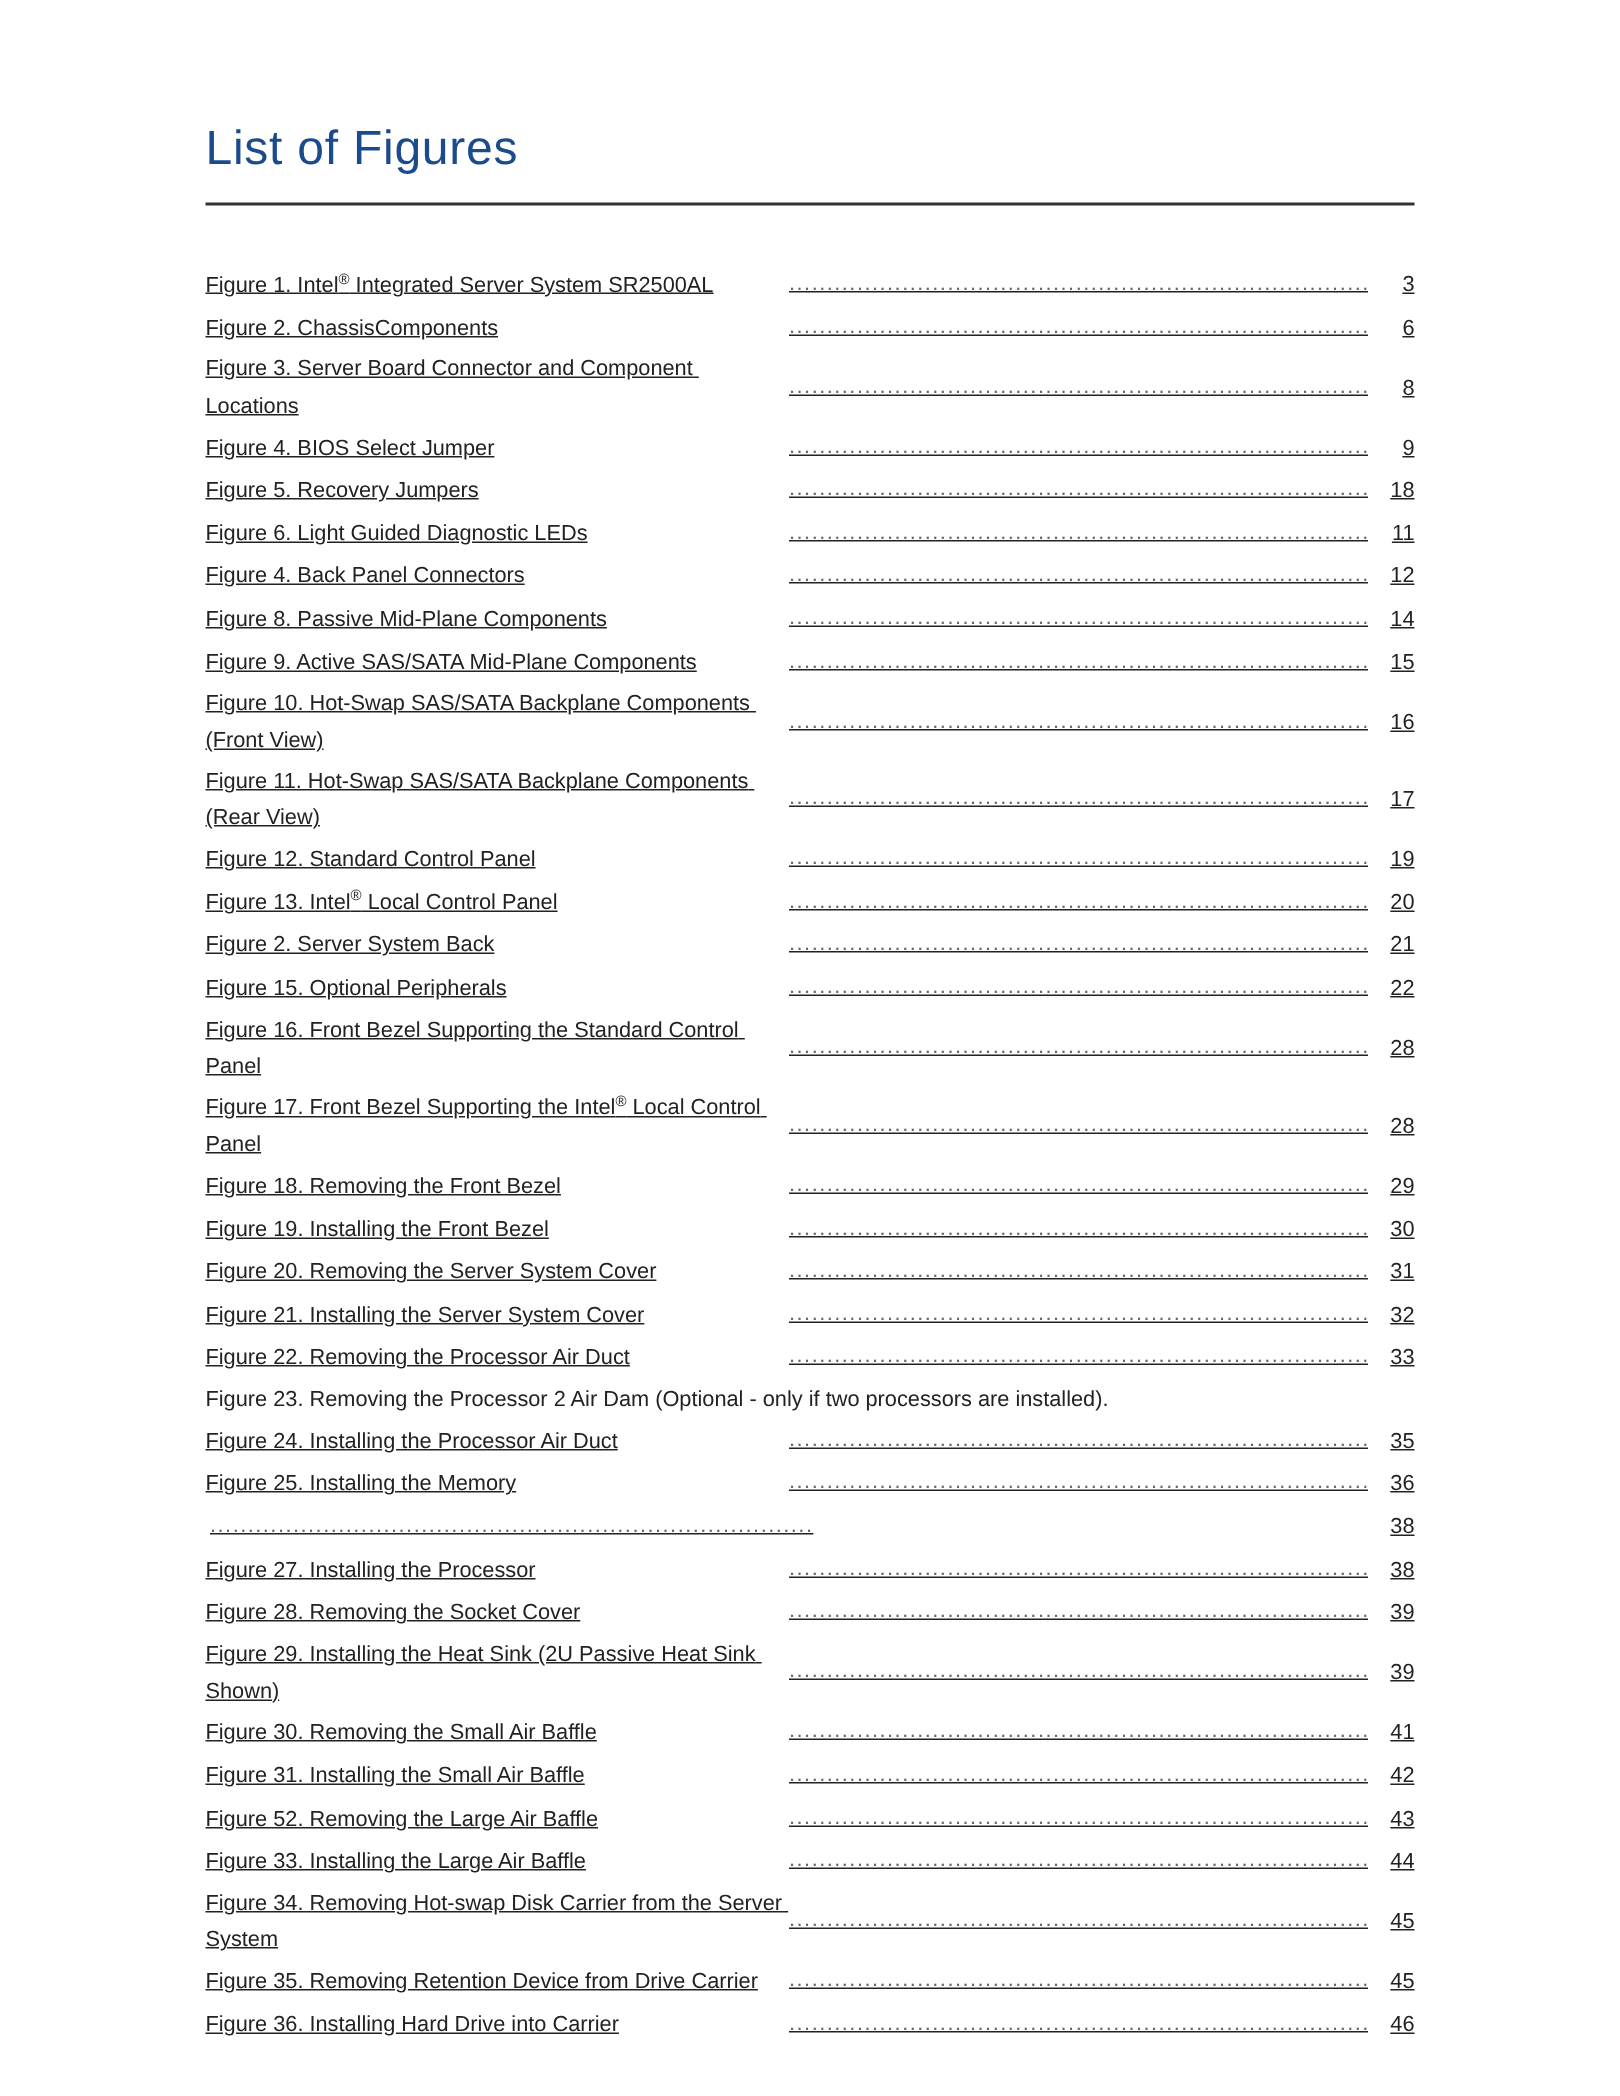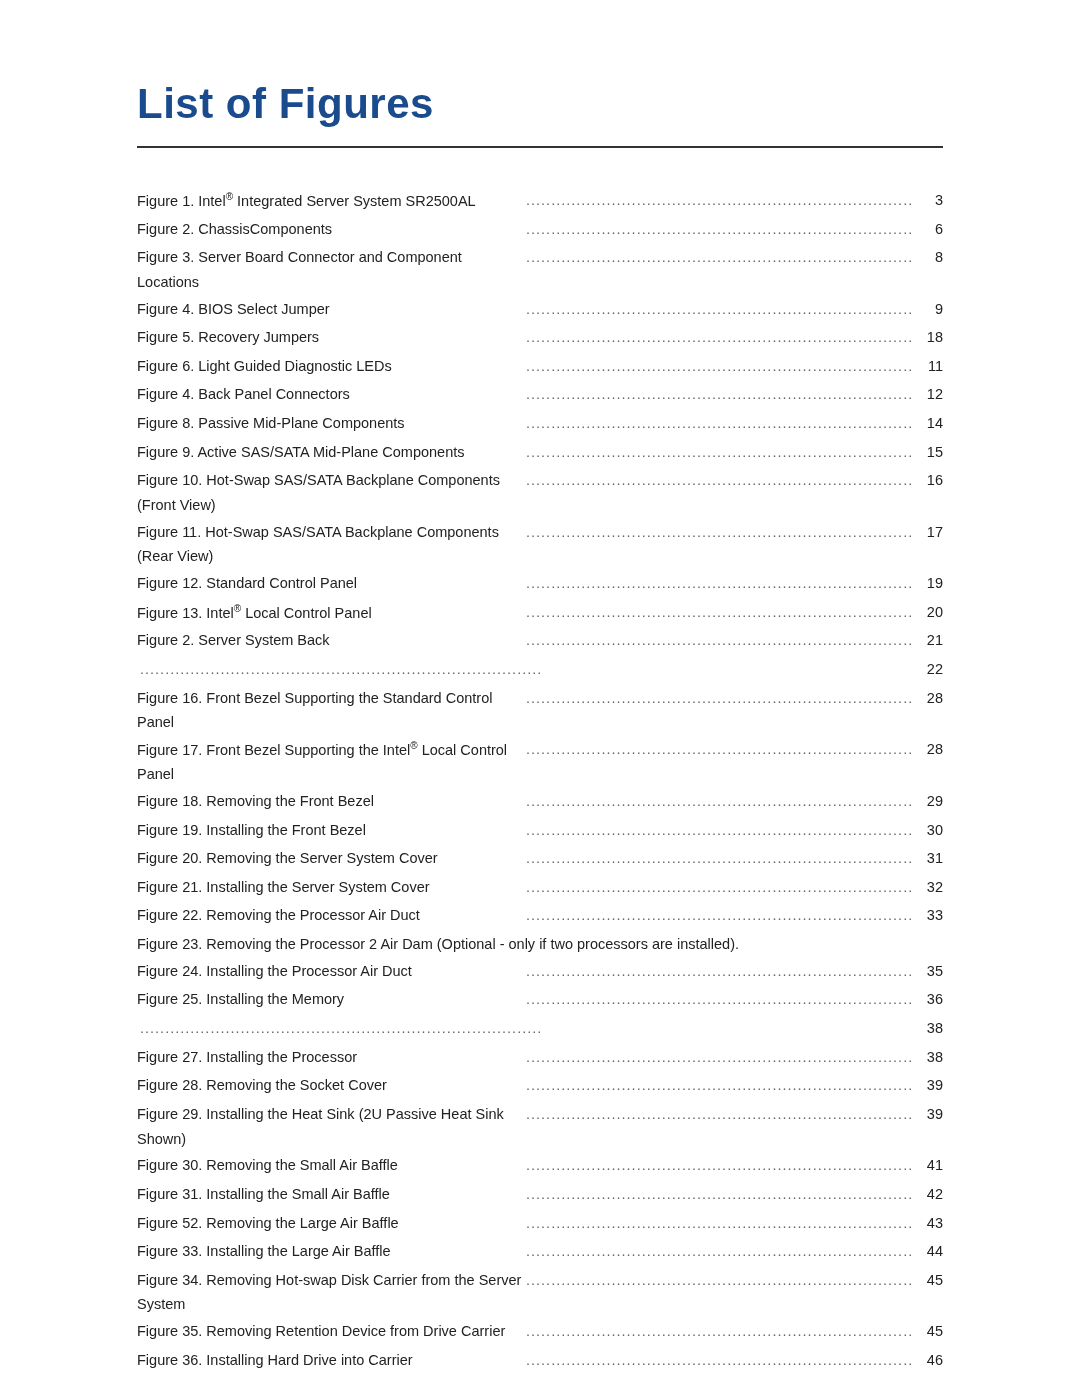--- a/index.html
+++ b/index.html
@@ -18,44 +18,45 @@
 
     .page {
       width: 1080px;
       min-height: 1397px;
       background: #ffffff;
       padding: 80px 137px 80px 137px;
       position: relative;
     }
 
     .page-title {
-      font-size: 42px;
-      font-weight: bold;
+      font-size: 32px;
+      font-weight: normal;
       color: #1a4b8c;
       margin-bottom: 18px;
       letter-spacing: 0.5px;
     }
 
     .title-divider {
       border: none;
       border-top: 2px solid #333333;
       margin-bottom: 40px;
     }
 
     .figure-list {
       font-size: 14.5px;
       color: #222222;
       line-height: 1.7;
     }
 
     .figure-entry {
       display: flex;
       justify-content: space-between;
-      align-items: flex-start;
+      align-items: center;
       margin-bottom: 2px;
+      text-decoration: underline;
     }
 
     .figure-entry .fig-text {
       flex: 1;
       white-space: pre-wrap;
     }
 
     .figure-entry .fig-page {
       white-space: nowrap;
       min-width: 28px;
@@ -151,20 +152,21 @@
         <span class="fig-text">Figure 13. Intel<sup>®</sup> Local Control Panel</span>
         <span class="dots-line">................................................................................</span>
         <span class="fig-page">20</span>
       </div>
       <div class="figure-entry">
         <span class="fig-text">Figure 2. Server System Back</span>
         <span class="dots-line">................................................................................</span>
         <span class="fig-page">21</span>
       </div>
       <div class="figure-entry">
+        <span class="fig-text">Figure 15. Optional Peripherals</span>
         <span class="dots-line">................................................................................</span>
         <span class="fig-page">22</span>
       </div>
       <div class="figure-entry">
         <span class="fig-text">Figure 16. Front Bezel Supporting the Standard Control Panel</span>
         <span class="dots-line">................................................................................</span>
         <span class="fig-page">28</span>
       </div>
       <div class="figure-entry">
         <span class="fig-text">Figure 17. Front Bezel Supporting the Intel<sup>®</sup> Local Control Panel</span>

